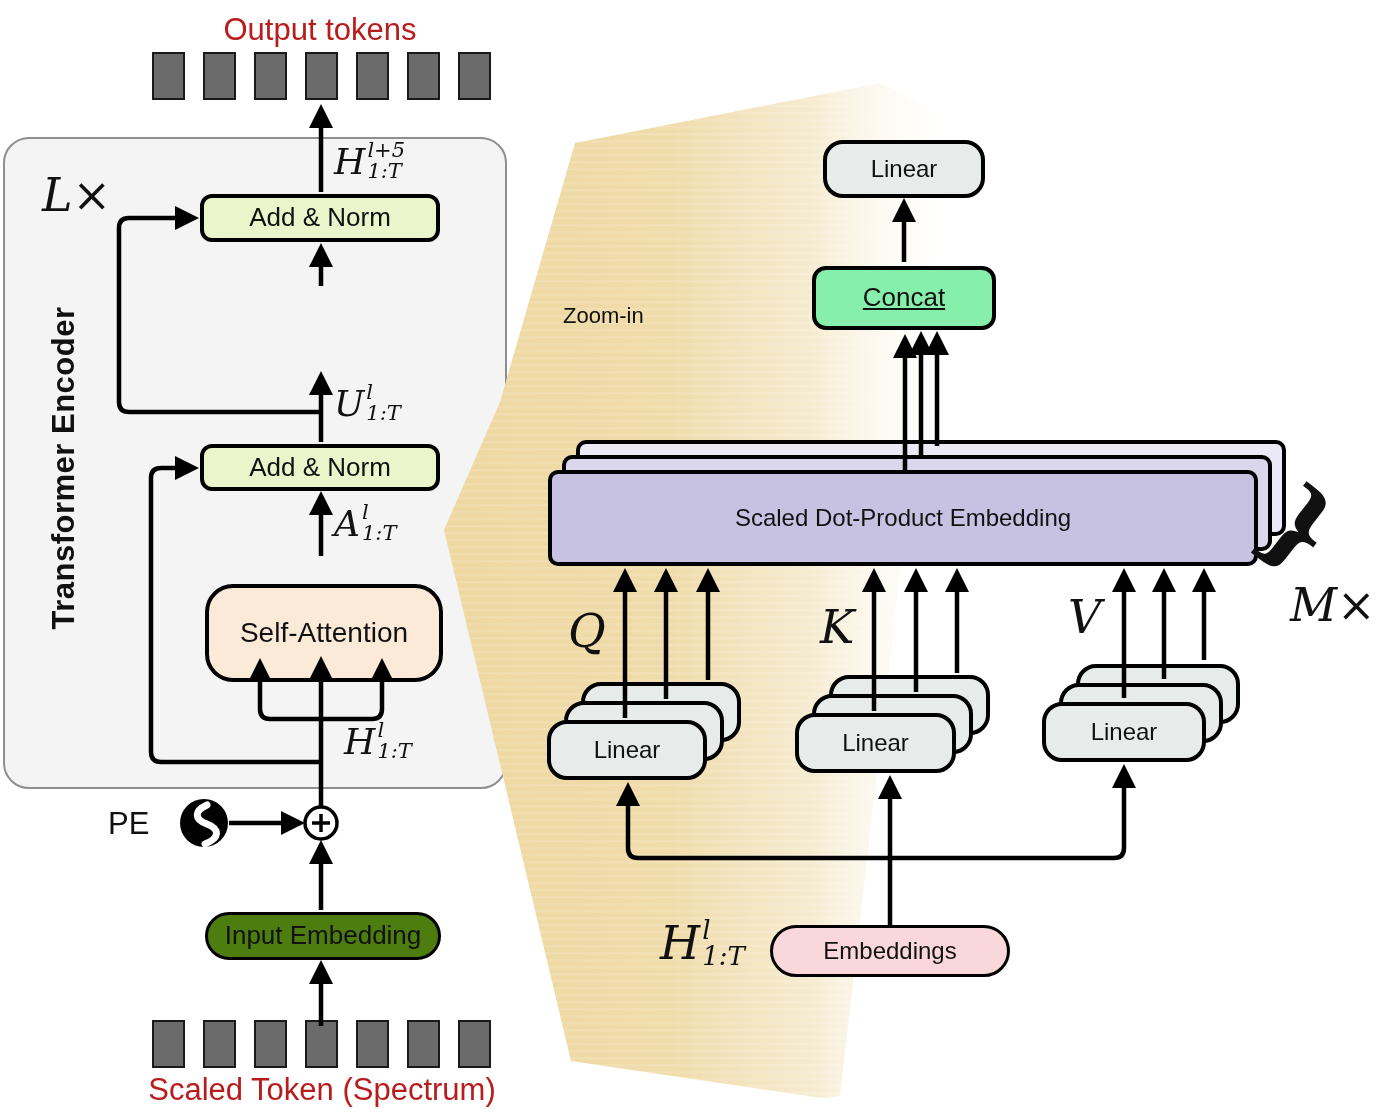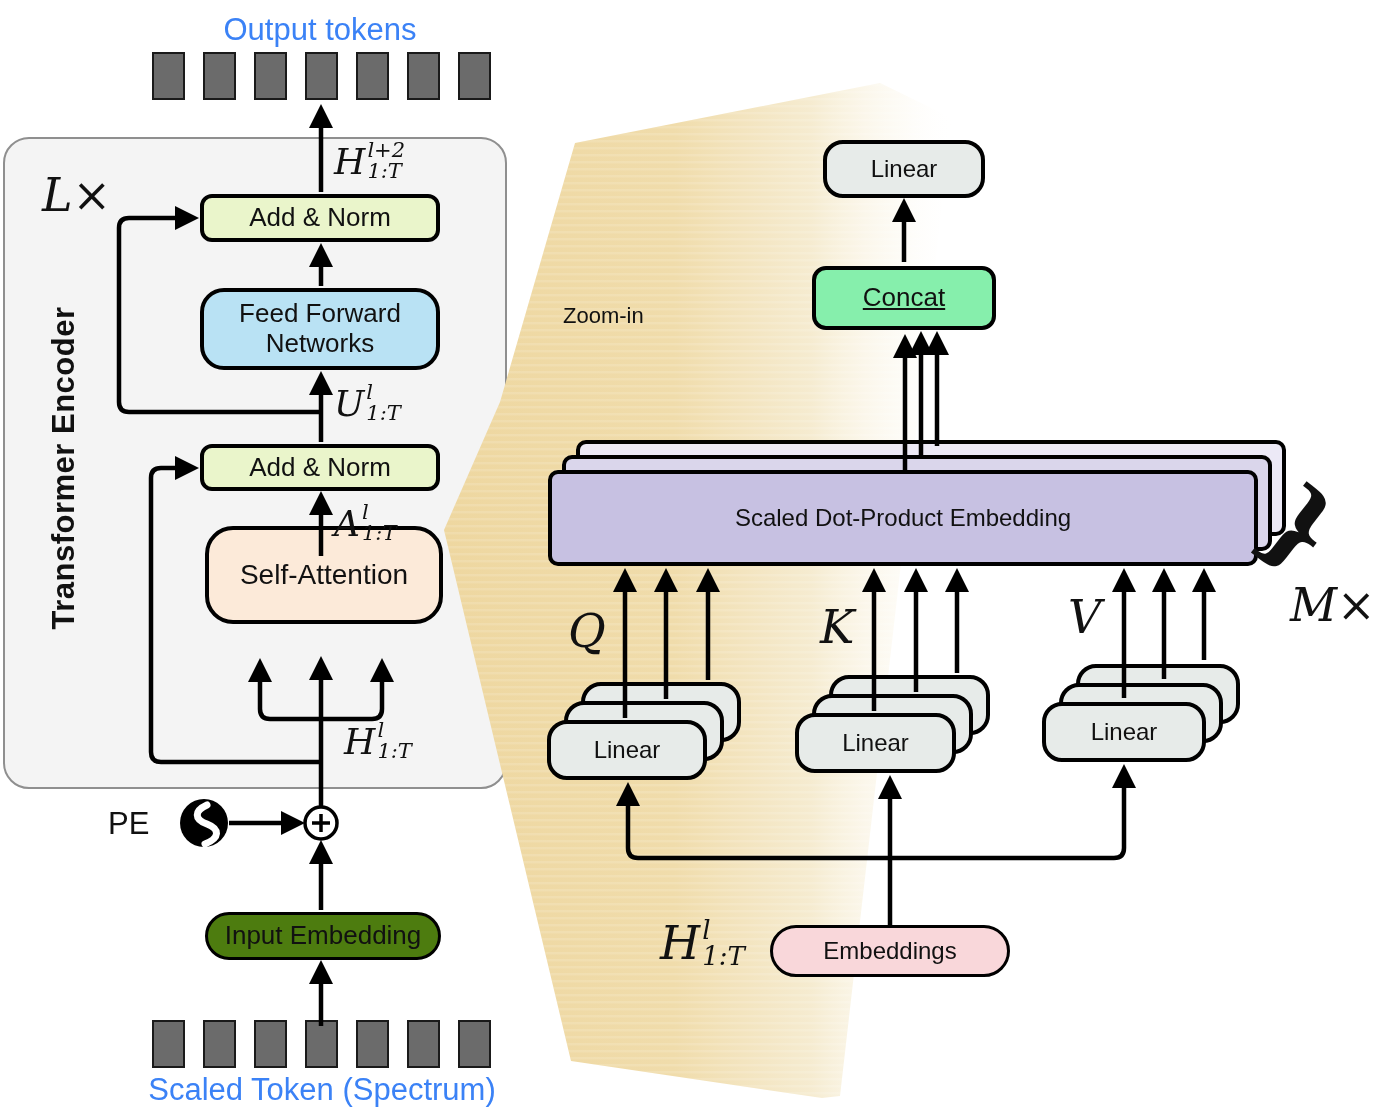--- a/index.html
+++ b/index.html
@@ -14,21 +14,21 @@
   
   .box{position:absolute;border:4px solid #000;display:flex;align-items:center;justify-content:center;
        text-align:center;box-sizing:border-box;line-height:1.15;}
   .r20{border-radius:12px}.r24{border-radius:24px}.r28{border-radius:28px}
   .r12{border-radius:20px}.r14{border-radius:14px}.r10{border-radius:10px}.pill{border-radius:28px}
   .fs24{font-size:24px}.fs26{font-size:26px}.fs28{font-size:28px}
 
   .token-row{position:absolute;display:flex;gap:18px;}
   .square{width:33px;height:48px;background:#6b6b6b;border:2px solid #1a1a1a;box-sizing:border-box;}
 
-  .caption{position:absolute;font-size:31px;color:#3b82f6;white-space:nowrap;}
+  .caption{position:absolute;font-size:31px;color:#b91c1c;white-space:nowrap;}
   .center-x{transform:translateX(-50%);}
 
   .vertical-title{position:absolute;left:64px;top:468px;transform:translate(-50%,-50%) rotate(-90deg);
                   font-size:31px;font-weight:bold;white-space:nowrap;letter-spacing:.5px;}
 
   
   .math-label{position:absolute;font-family:"DejaVu Serif","Liberation Serif",serif;
               font-style:italic;white-space:nowrap;display:flex;align-items:center;}
   .mbase{font-size:36px;}
   .mstack{display:inline-flex;flex-direction:column;line-height:1;margin-left:2px;}
@@ -92,31 +92,30 @@
   <div class="caption center-x" style="left:320px;top:12px;">Output tokens</div>
   <div class="caption center-x" style="left:322px;top:1072px;">Scaled Token (Spectrum)</div>
 
   <div class="serif-label" style="left:42px;top:168px;font-size:46px;">
     <span>L</span><span class="times">×</span>
   </div>
 
   <div class="vertical-title">Transformer Encoder</div>
 
   <div class="box r20 fs26" style="left: 200px; top: 194px; width: 240px; height: 48px; background-color: rgb(234, 245, 203);">Add &amp; Norm</div>
-  <div class="box r24 fs26" style="left: 200px; top: 288px; width: 240px; height: 82px; padding: 0px 30px; background-color: rgb(185, 226, 244);">Feed Forward Networks</div>
   <div class="box r20 fs26" style="left: 200px; top: 444px; width: 240px; height: 47px; background-color: rgb(234, 245, 203);">Add &amp; Norm</div>
-  <div class="box r28 fs28" style="left: 205px; top: 526px; width: 238px; height: 98px; background-color: rgb(252, 234, 217);">Self-Attention</div>
+  <div class="box r28 fs28" style="left: 205px; top: 584px; width: 238px; height: 98px; background-color: rgb(252, 234, 217);">Self-Attention</div>
   <div class="box r24 fs26" style="left: 205px; top: 912px; width: 236px; height: 48px; border-width: 3px; background-color: #4d7c0f;">Input Embedding</div>
 
   <div class="pe-label">PE</div>
 
   <div class="math-label" style="left:334px;top:140px;">
     <span class="mbase">H</span>
     <span class="mstack">
-        <span class="msup">l+2</span>
+        <span class="msup">l+5</span>
         <span class="msub">1:T</span>
       </span>
   </div>
   <div class="math-label" style="left:334px;top:382px;">
     <span class="mbase">U</span>
     <span class="mstack">
         <span class="msup">l</span>
         <span class="msub">1:T</span>
       </span>
   </div>

